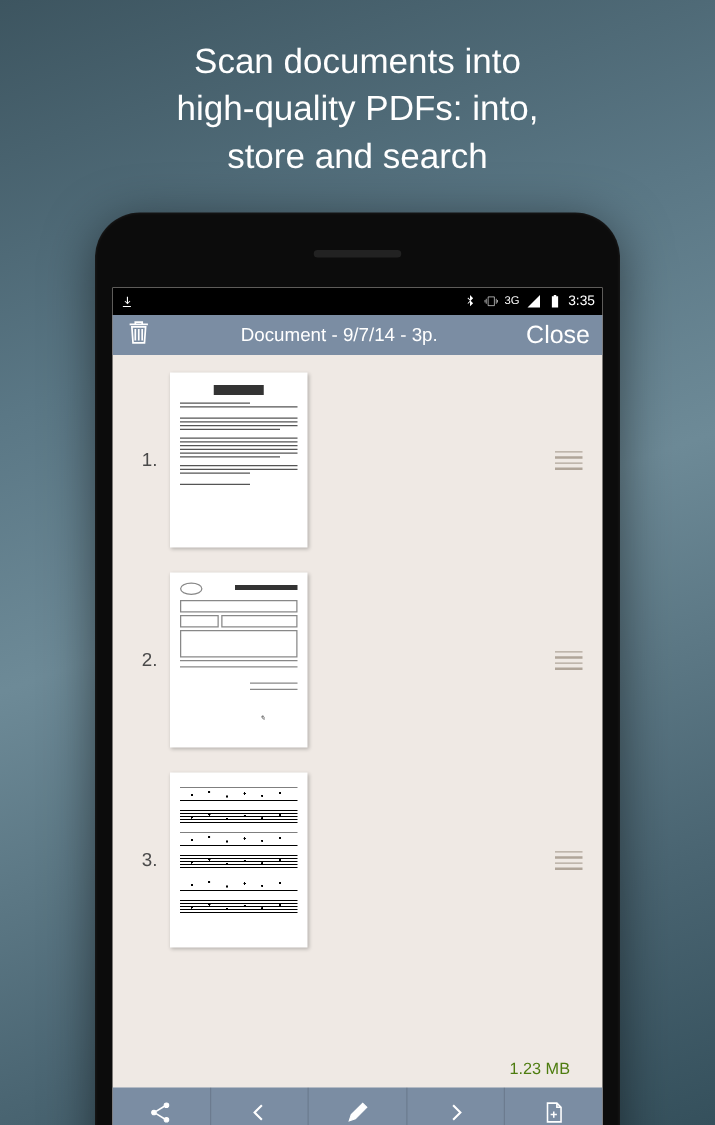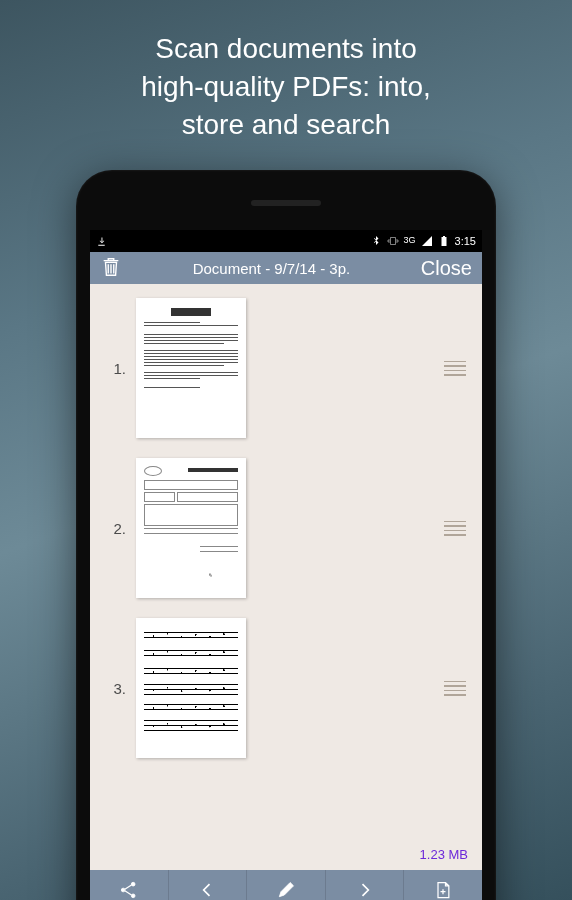--- a/index.html
+++ b/index.html
@@ -137,24 +137,24 @@
   }
   .drag-handle {
     margin-left: auto;
     width: 26px;
     display:flex; flex-direction:column; gap:3px;
     padding-right:4px;
   }
   .drag-handle span { height:1.5px; background:#b0a599; }
   .file-size {
     position:absolute;
-    right: 14px;
+    right: 26px;
     bottom: 8px;
     font-size: 13px;
-    color: #6d28d9;
+    color: #4d7c0f;
   }
   .bottom-bar {
     height: 40px;
     background: #7b8da3;
     display: flex;
   }
   .bottom-bar .btn {
     flex:1;
     display:flex; align-items:center; justify-content:center;
     border-right: 1px solid rgba(0,0,0,0.12);
@@ -189,21 +189,21 @@
         <svg viewBox="0 0 24 24">
             <path d="M7 5h10v14H7zM4 8v8M2 10v4M20 8v8M22 10v4" stroke="#fff" fill="none"></path>
           </svg>
         <span style="font-size:9px;">3G</span>
         <svg viewBox="0 0 24 24">
             <path d="M2 22L22 2v20z"></path>
           </svg>
         <svg viewBox="0 0 24 24">
             <path d="M7 4h10v18H7zM10 2h4v2h-4z"></path>
           </svg>
-        <span>3:15</span>
+        <span>3:35</span>
       </div>
     </div>
 
     <div class="app-bar">
       <span class="trash-icon">
         <svg viewBox="0 0 24 24">
             <path d="M6 7h12l-1 14H7L6 7zm3 2v10m3-10v10m3-10v10M4 5h16M9 5V3h6v2" stroke="#fff" stroke-width="1.5" fill="none"></path>
           </svg>
       </span>
       <span class="title">Document - 9/7/14 - 3p.</span>

